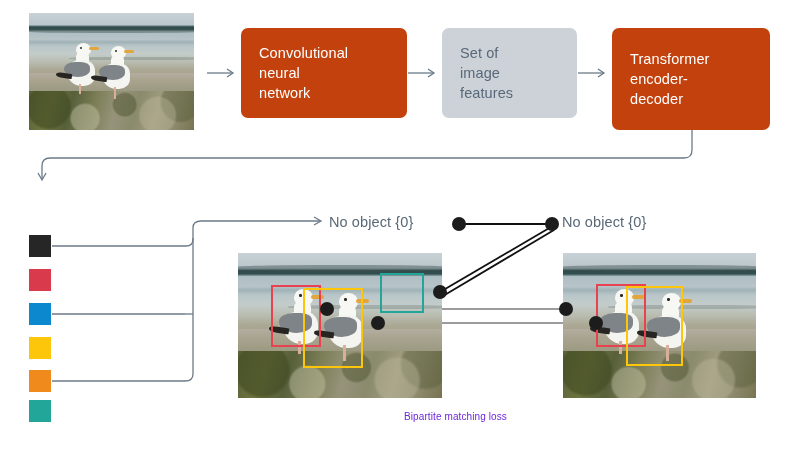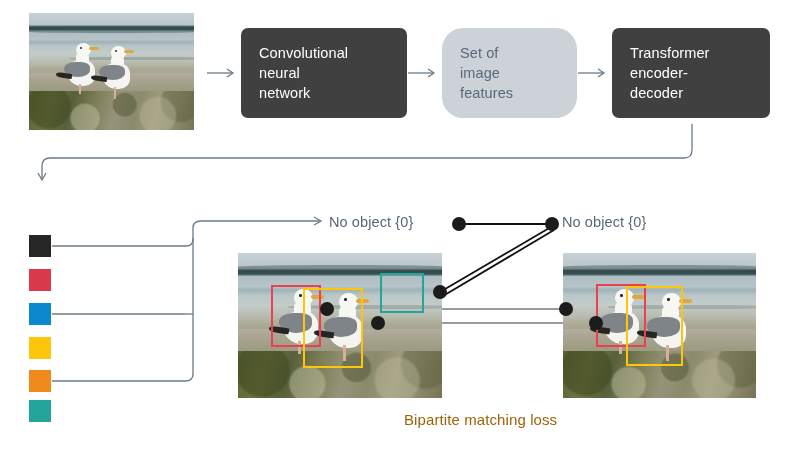--- a/index.html
+++ b/index.html
@@ -29,43 +29,43 @@
     border-radius: 7px;
     box-sizing: border-box;
     display: flex;
     align-items: center;
     padding: 0 0 0 18px;
     font-size: 14.5px;
     line-height: 1.38;
     letter-spacing: .1px;
     white-space: pre-line;
   }
-  .pbox.dark  { background: #404040; color: #ffffff; }
+  .pbox.dark  { background: #c2410c; color: #ffffff; }
   .pbox.light { background: #ccd2d7; color: #59687a; }
 
   
   .heading {
     position: absolute;
     font-size: 14.5px;
     line-height: 1.35;
     color: #5a6876;
     white-space: pre-line;
     letter-spacing: .1px;
   }
   .nolabel {
     position: absolute;
     font-size: 14.5px;
     color: #5a6876;
     white-space: nowrap;
     letter-spacing: .1px;
   }
   .caption {
     position: absolute;
-    font-size: 15px;
-    color: #a16207;
+    font-size: 10px;
+    color: #6d28d9;
     white-space: nowrap;
     letter-spacing: .1px;
   }
 
   
   .swatch {
     position: absolute;
     width: 22px;
     height: 22px;
   }
@@ -245,25 +245,25 @@
       <div class="g-wing" style="left:1px;top:19px;width:26px;height:15px;"></div>
       <div class="g-tail" style="left:-7px;top:30px;width:16px;height:5px;transform:rotate(9deg)"></div>
       <div class="g-leg" style="left:16px;top:41px;width:2px;height:12px;"></div>
     </div>
   </div>
 
   <div class="pbox dark" style="left:241px;top:28px;width:166px;height:90px;">Convolutional
 neural
 network</div>
 
-  <div class="pbox light" style="left:442px;top:28px;width:135px;height:90px;border-radius:21px;">Set of
+  <div class="pbox light" style="left:442px;top:28px;width:135px;height:90px;">Set of
 image
 features</div>
 
-  <div class="pbox dark" style="left:612px;top:28px;width:158px;height:90px;">Transformer
+  <div class="pbox dark" style="left:612px;top:28px;width:158px;height:102px;">Transformer
 encoder-
 decoder</div>
 
 
   <div class="swatch" style="left:29px;top:235px;background:#262626;"></div>
   <div class="swatch" style="left:29px;top:269px;background:#d93a4c;"></div>
   <div class="swatch" style="left:29px;top:303px;background:#0b88ce;"></div>
   <div class="swatch" style="left:29px;top:337px;background:#fdc60b;"></div>
   <div class="swatch" style="left:29px;top:370px;background:#f08a1c;"></div>
   <div class="swatch" style="left:29px;top:400px;background:#23a69a;"></div>

